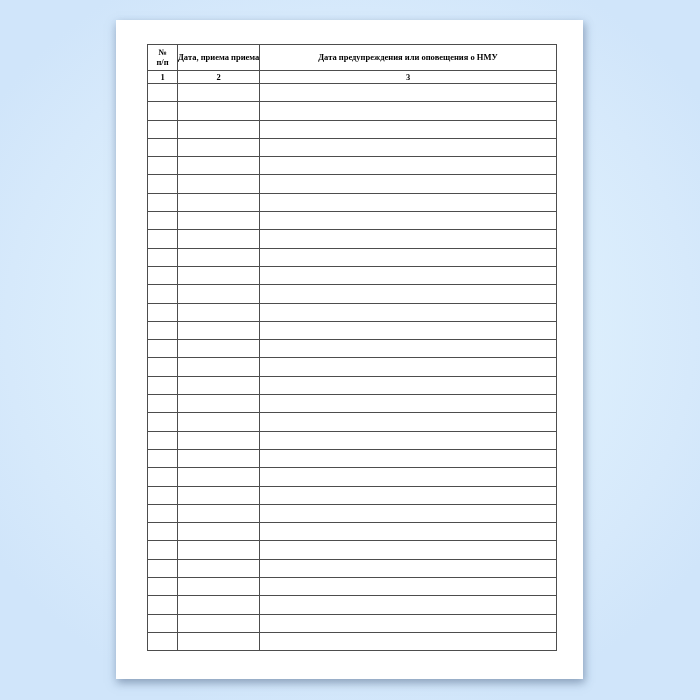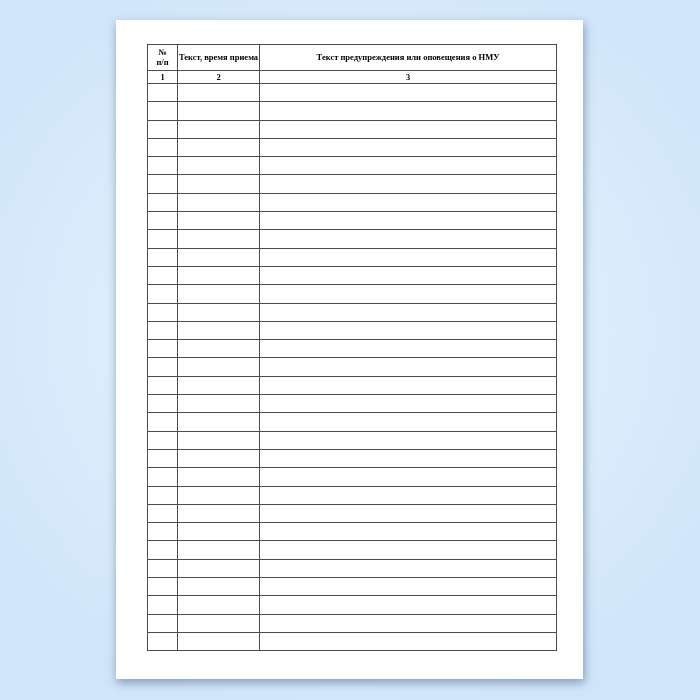--- a/index.html
+++ b/index.html
@@ -49,22 +49,22 @@
         <col class="c1">
           <col class="c2">
           <col class="c3">
       </colgroup>
       <thead>
         <tr class="header-row">
           <th>
             <span class="hl">№</span>
             <span class="hl">п/п</span>
           </th>
-          <th>Текст, время приема</th>
-          <th>Текст предупреждения или оповещения о НМУ</th>
+          <th>Дата, приема приема</th>
+          <th>Дата предупреждения или оповещения о НМУ</th>
         </tr>
         <tr class="numbers-row">
           <td>1</td>
           <td>2</td>
           <td>3</td>
         </tr>
       </thead>
       <tbody class="blank">
           <tr>
             <td></td>

